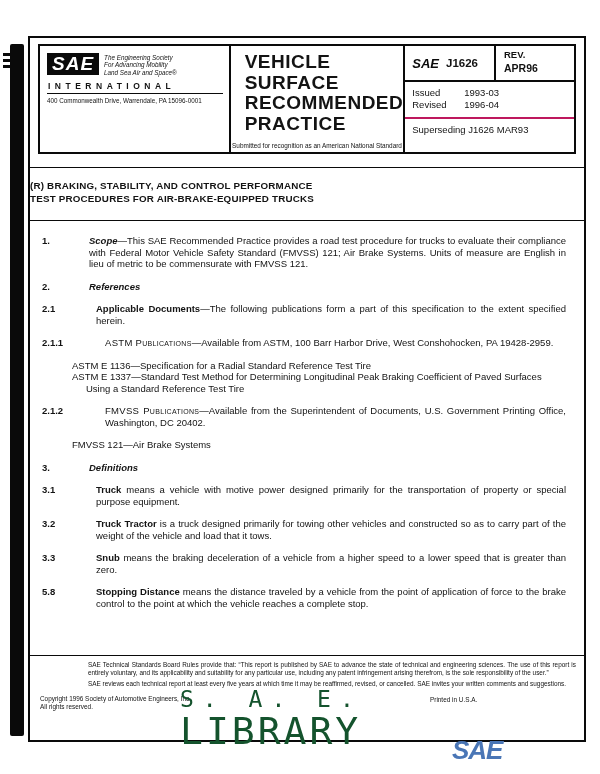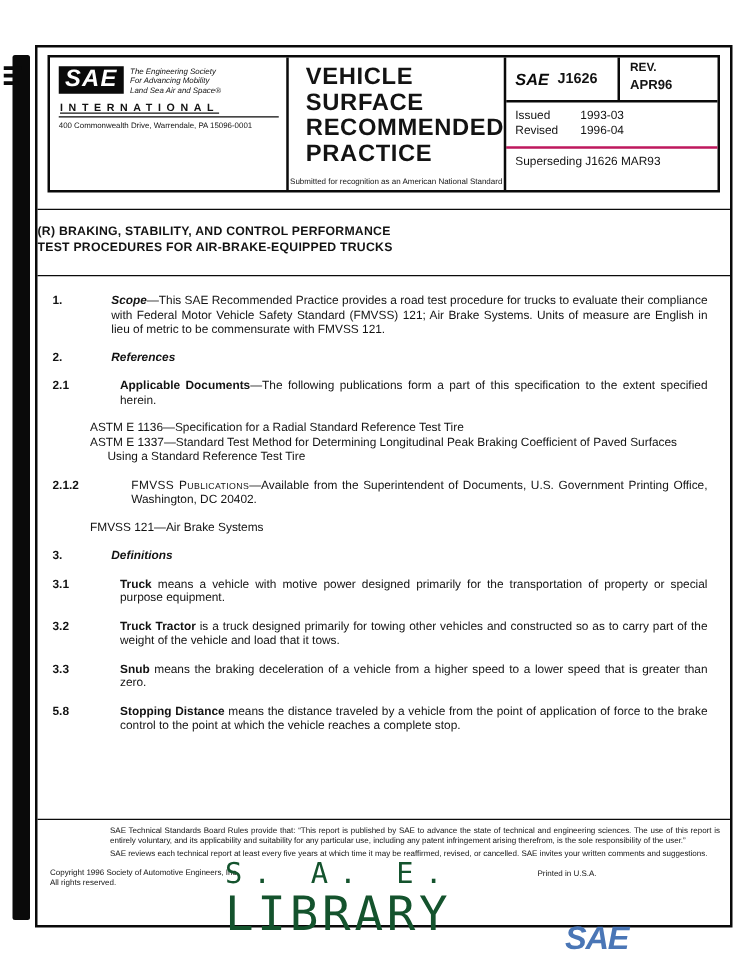--- a/index.html
+++ b/index.html
@@ -16,21 +16,21 @@
   .edge-marks i:nth-child(1){width:14px}.edge-marks i:nth-child(2){width:9px}.edge-marks i:nth-child(3){width:12px}
 
   .page{position:absolute;left:28px;top:36px;width:558px;height:706px;background:#fff;border:2px solid #0a0a0a;}
 
   
   .header-table{display:flex;margin:6px 8px 0 8px;border:2px solid #0a0a0a;height:110px;}
   .logo-cell{width:192px;border-right:2px solid #0a0a0a;padding:7px 6px 3px 7px;display:flex;flex-direction:column;}
   .logo-row{display:flex;gap:5px;align-items:flex-start;}
   .sae-box{background:#0a0a0a;color:#fff;font-style:italic;font-weight:bold;font-size:19px;line-height:22px;padding:0 5px;letter-spacing:1px;}
   .taglines{font-style:italic;font-size:6.3px;line-height:7.4px;padding-top:1px;}
-  .intl{font-weight:bold;font-size:8.5px;letter-spacing:4.5px;border-bottom:1.5px solid #0a0a0a;padding:3px 0 2px 1px;margin-top:2px;white-space:nowrap;text-decoration:underline;}
+  .intl{font-weight:bold;font-size:8.5px;letter-spacing:4.5px;border-bottom:1.5px solid #0a0a0a;padding:3px 0 2px 1px;margin-top:2px;white-space:nowrap;}
   .addr{font-size:6.3px;padding-top:3px;}
 
   .doc-cell{flex:1;border-right:2px solid #0a0a0a;position:relative;padding:6px 0 0 14px;}
   .dk-line{font-weight:bold;font-size:19px;line-height:20.5px;letter-spacing:0.5px;}
   .submitted{position:absolute;bottom:3px;left:0;right:0;text-align:center;font-size:6.4px;}
 
   .num-cell{width:170px;display:flex;flex-direction:column;font-size:9.5px;}
   .nc-top{display:flex;border-bottom:2px solid #0a0a0a;height:36px;}
   .nc-code{flex:1;display:flex;align-items:center;gap:7px;padding-left:7px;}
   .sae-mini{font-style:italic;font-weight:900;font-size:13px;color:#0a0a0a;}
@@ -151,20 +151,24 @@
     <div class="para">
       <span class="pnum w1">2.</span>
       <div class="pbody"><span class="t-italic">References</span><span></span></div>
     </div>
 
     <div class="para">
       <span class="pnum w2">2.1</span>
       <div class="pbody"><span class="t-bold">Applicable Documents</span><span>—The following publications form a part of this specification to the extent specified herein.</span></div>
     </div>
 
+    <div class="para">
+      <span class="pnum w3">2.1.1</span>
+      <div class="pbody"><span class="t-caps">ASTM Publications</span><span>—Available from ASTM, 100 Barr Harbor Drive, West Conshohocken, PA 19428-2959.</span></div>
+    </div>
 
     <div class="sub no-gap">ASTM E 1136—Specification for a Radial Standard Reference Test Tire</div>
     <div class="sub">ASTM E 1337—Standard Test Method for Determining Longitudinal Peak Braking Coefficient of Paved Surfaces Using a Standard Reference Test Tire</div>
 
     <div class="para">
       <span class="pnum w3">2.1.2</span>
       <div class="pbody"><span class="t-caps">FMVSS Publications</span><span>—Available from the Superintendent of Documents, U.S. Government Printing Office, Washington, DC 20402.</span></div>
     </div>
 
     <div class="sub">FMVSS 121—Air Brake Systems</div>

